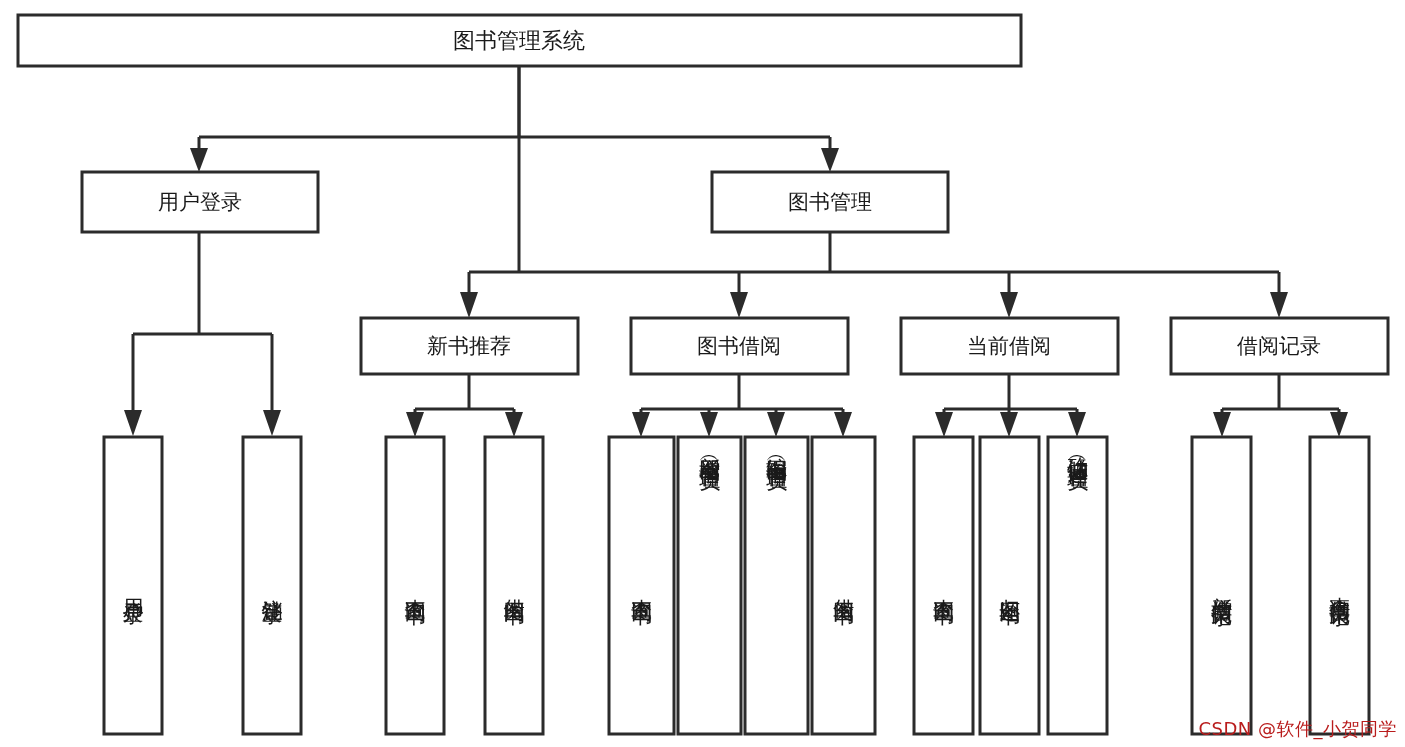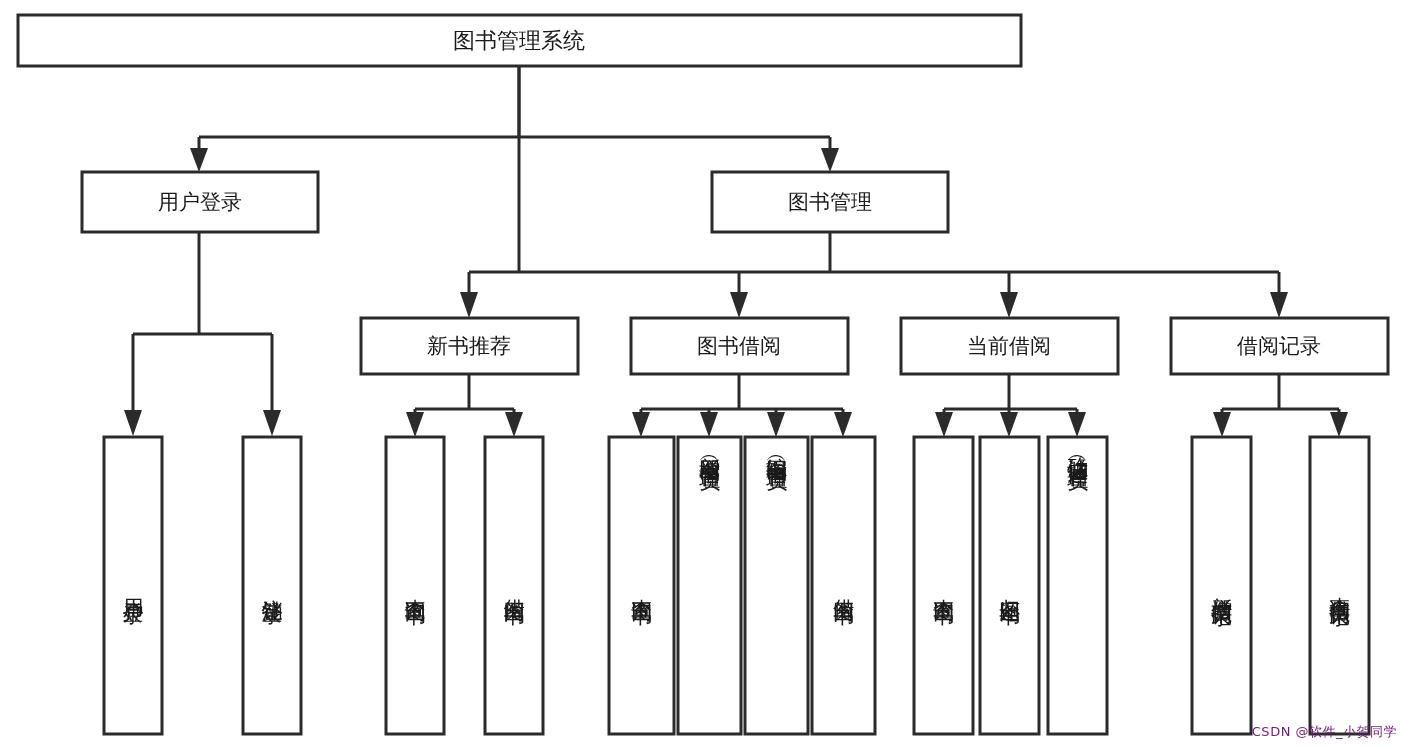--- a/index.html
+++ b/index.html
@@ -70,22 +70,22 @@
     line-height: 1.06;
     letter-spacing: 2px;
     color: #1a1a1a;
     white-space: nowrap;
   }
   .watermark {
     position: absolute;
     right: 8px;
     bottom: 6px;
     font-family: "DejaVu Sans", "Liberation Sans", sans-serif;
-    font-size: 13px;
-    color: #701a75;
+    font-size: 18px;
+    color: #b91c1c;
     letter-spacing: 0.5px;
     white-space: nowrap;
   }
 </style>
 </head>
 <body>
 
 <div id="diagram-root">
 
   <svg id="diagram-svg" viewBox="0 0 1405 747" xmlns="http://www.w3.org/2000/svg">

